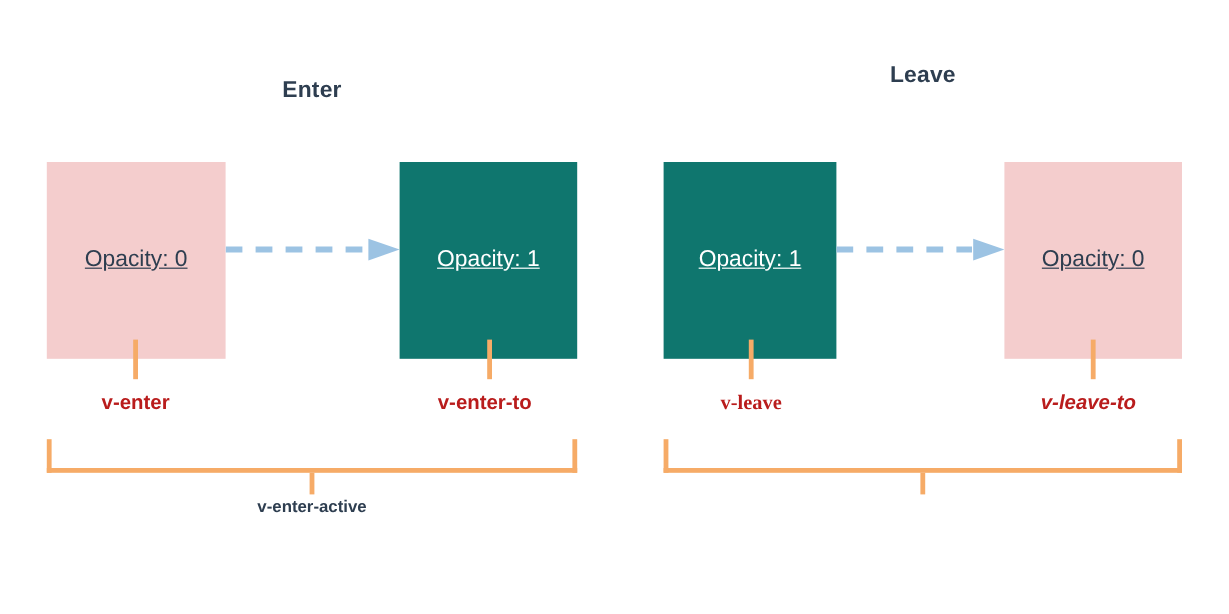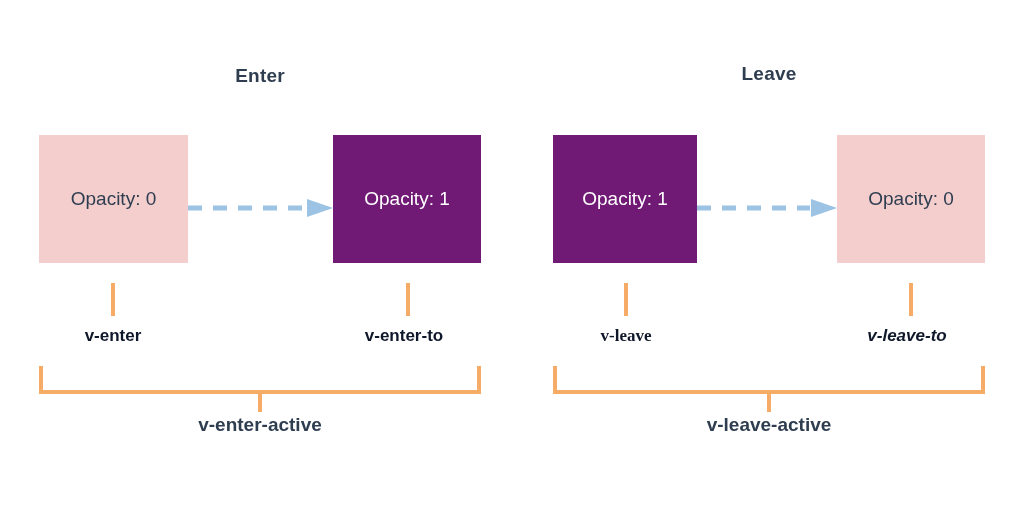--- a/index.html
+++ b/index.html
@@ -23,40 +23,41 @@
   .section-title {
     position: absolute;
     text-align: center;
     font-size: 19px;
     font-weight: bold;
     color: #2e3e50;
     letter-spacing: 0.2px;
     white-space: nowrap;
   }
   #title-enter { left: 39px;  top: 65px; width: 442px; }
-  #title-leave { left: 553px; top: 63px; width: 432px; }
+  #title-leave { left: 553px; top: 52px; width: 432px; }
 
   
   .state-box {
     position: absolute;
     top: 135px;
-    height: 128px;
+    height: 164px;
     display: flex;
     align-items: center;
     justify-content: center;
     font-size: 19px;
     font-weight: normal;
     box-sizing: border-box;
+    text-decoration: underline;
   }
   .state-box.faded {
     background: #f4cdcd;
     color: #2e3e50;
   }
   .state-box.solid {
-    background: #701a75;
+    background: #0f766e;
     color: #ffffff;
   }
   #box-enter-from { left: 39px;  width: 149px; }
   #box-enter-to   { left: 333px; width: 148px; }
   #box-leave-from { left: 553px; width: 144px; }
   #box-leave-to   { left: 837px; width: 148px; }
 
   
   .arrow {
     position: absolute;
@@ -78,21 +79,21 @@
   #stem-v-enter     { left: 111px; }
   #stem-v-enter-to  { left: 406px; }
   #stem-v-leave     { left: 624px; }
   #stem-v-leave-to  { left: 909px; }
 
   
   .class-label {
     position: absolute;
     font-size: 17px;
     font-weight: bold;
-    color: #0f172a;
+    color: #b91c1c;
     white-space: nowrap;
     transform: translateX(-50%);
   }
   .class-label.sub { top: 326px; }
   #label-v-enter     { left: 113px; }
   #label-v-enter-to  { left: 404px; }
   #label-v-leave     { left: 626px; font-family: Liberation Serif, serif; }
   #label-v-leave-to  { left: 907px; font-style: italic; }
 
   
@@ -114,21 +115,21 @@
     width: 4px;
     height: 18px;
     background: #f6ab67;
   }
   #bracket-stem-enter { left: 258px; }
   #bracket-stem-leave { left: 767px; }
 
   .active-label {
     position: absolute;
     top: 414px;
-    font-size: 19px;
+    font-size: 14px;
     font-weight: bold;
     color: #2e3e50;
     white-space: nowrap;
     transform: translateX(-50%);
   }
   #label-v-enter-active { left: 260px; }
   #label-v-leave-active { left: 769px; }
 </style>
 </head>
 <body>
@@ -180,15 +181,14 @@
   </div>
 
   <div id="stem-v-leave" class="stem stem-down"></div>
   <div id="stem-v-leave-to" class="stem stem-down"></div>
 
   <div id="label-v-leave" class="class-label sub">v-leave</div>
   <div id="label-v-leave-to" class="class-label sub">v-leave-to</div>
 
   <div id="bracket-leave" class="bracket"></div>
   <div id="bracket-stem-leave" class="bracket-stem"></div>
-  <div id="label-v-leave-active" class="active-label">v-leave-active</div>
 
 </div>
 
 </body></html>

